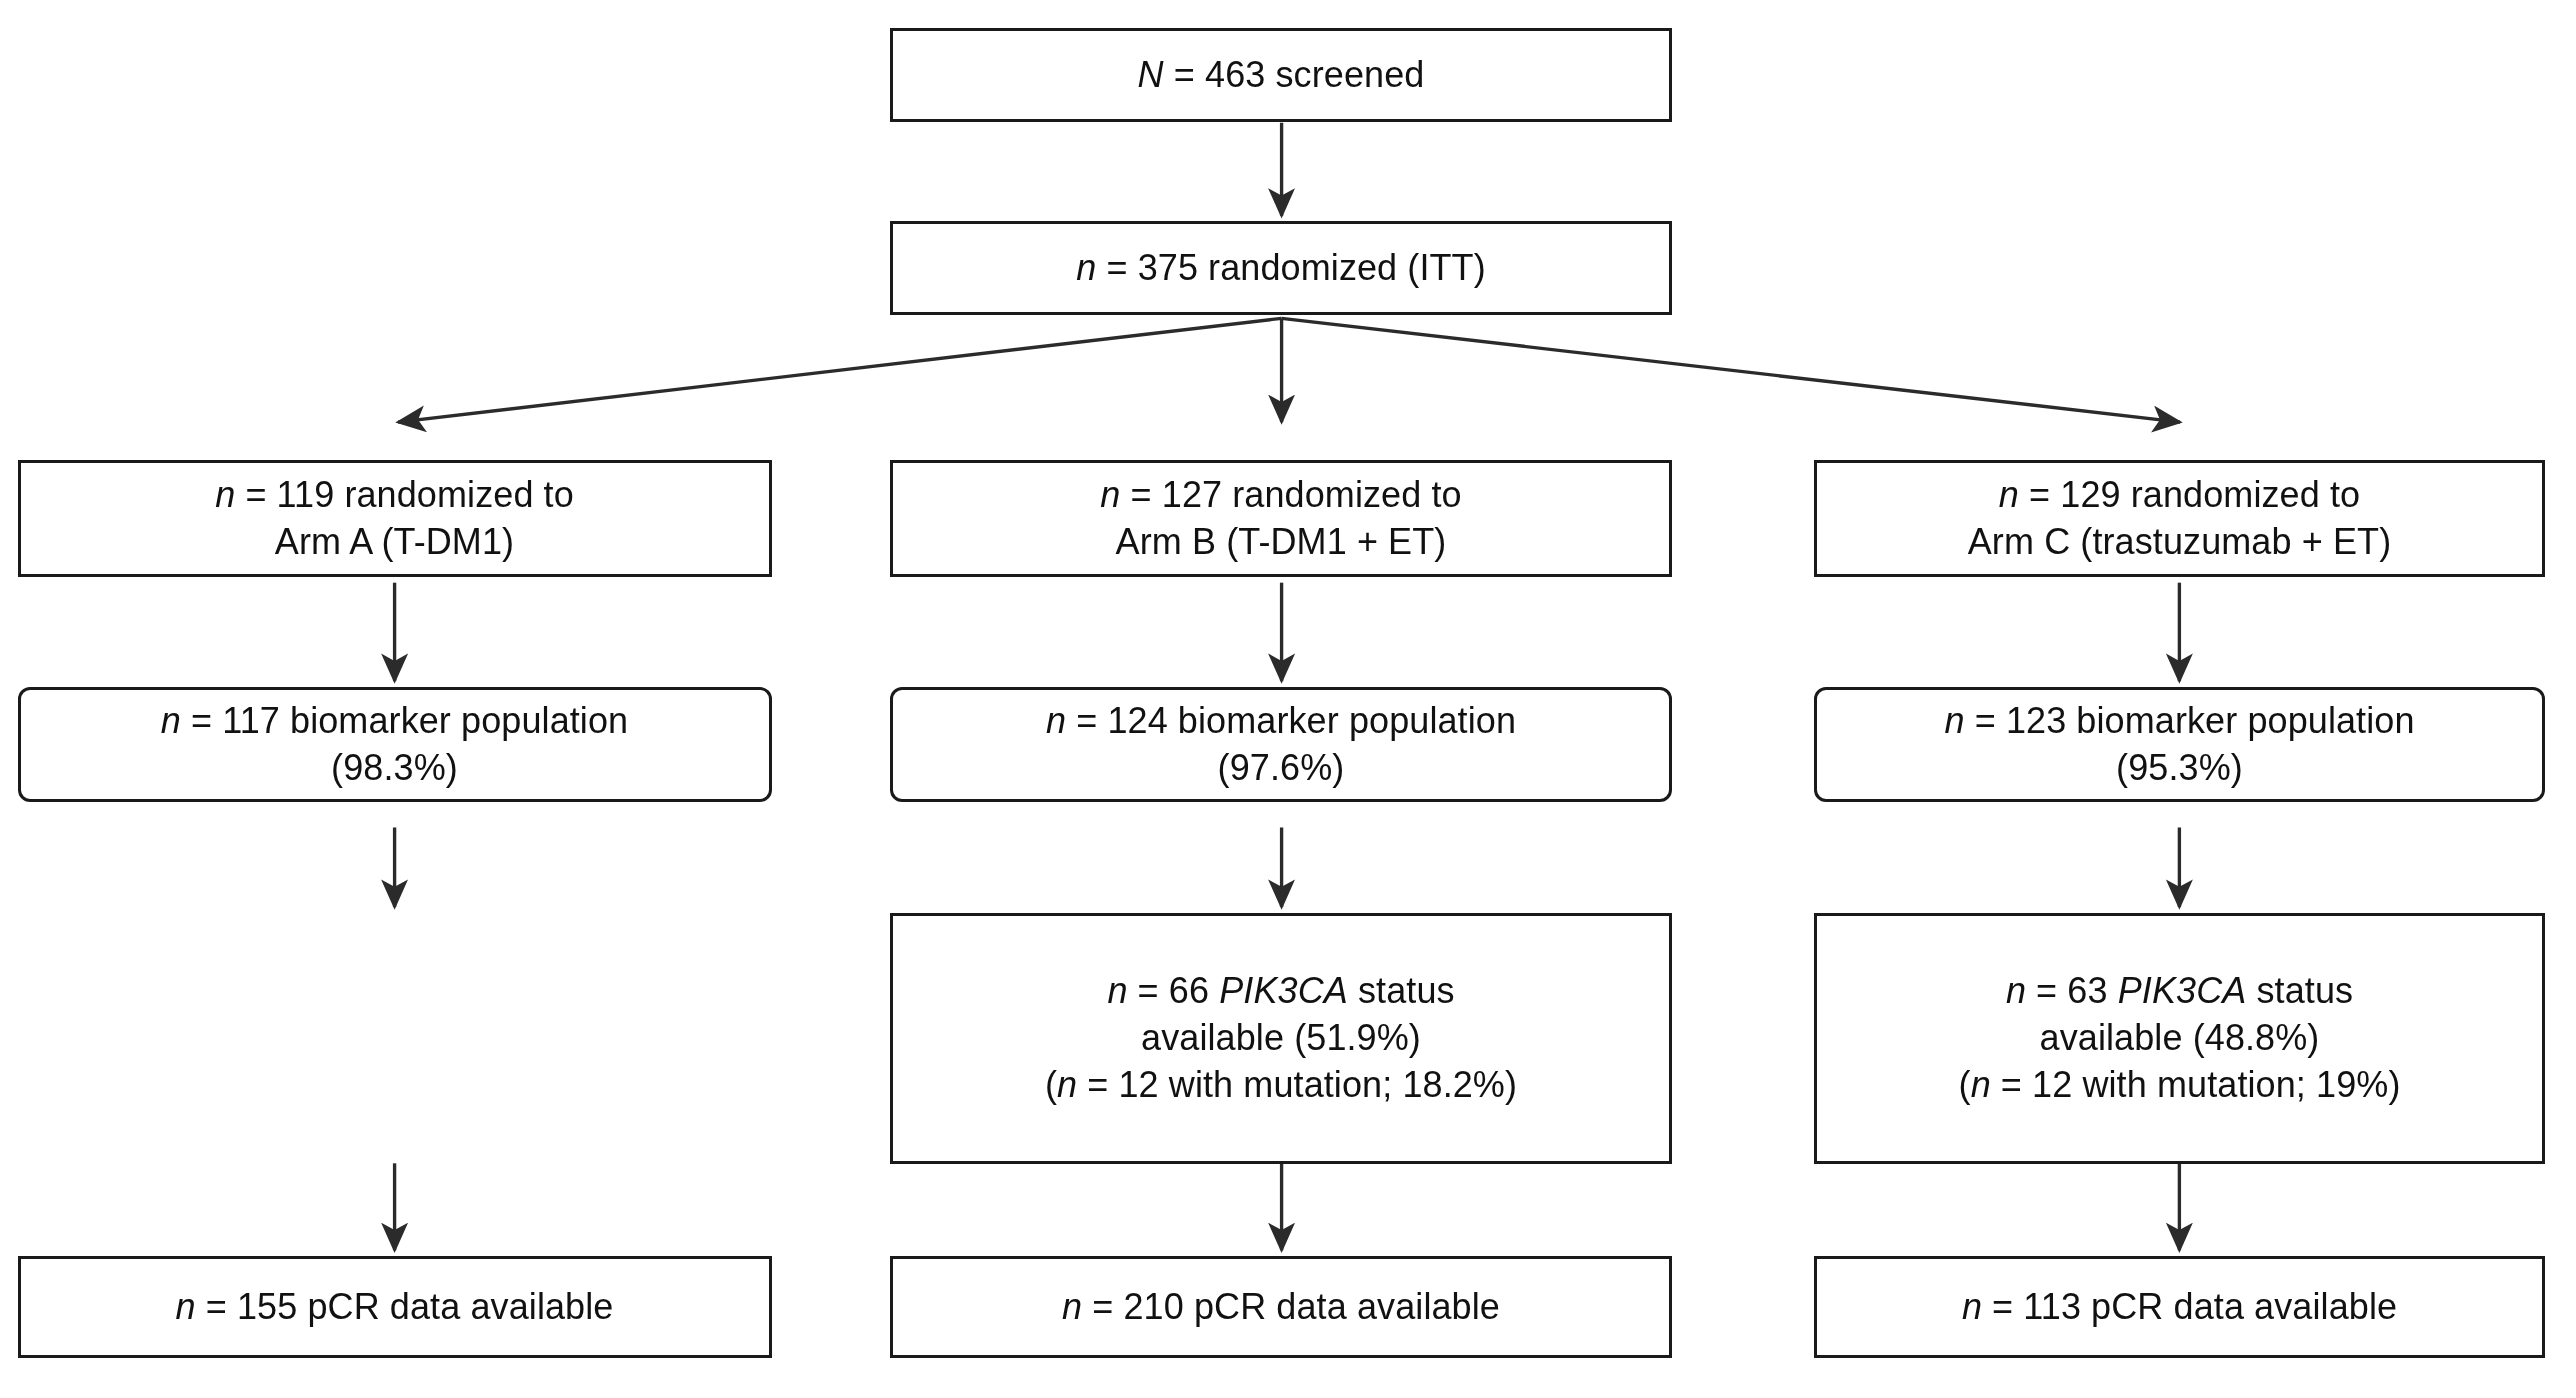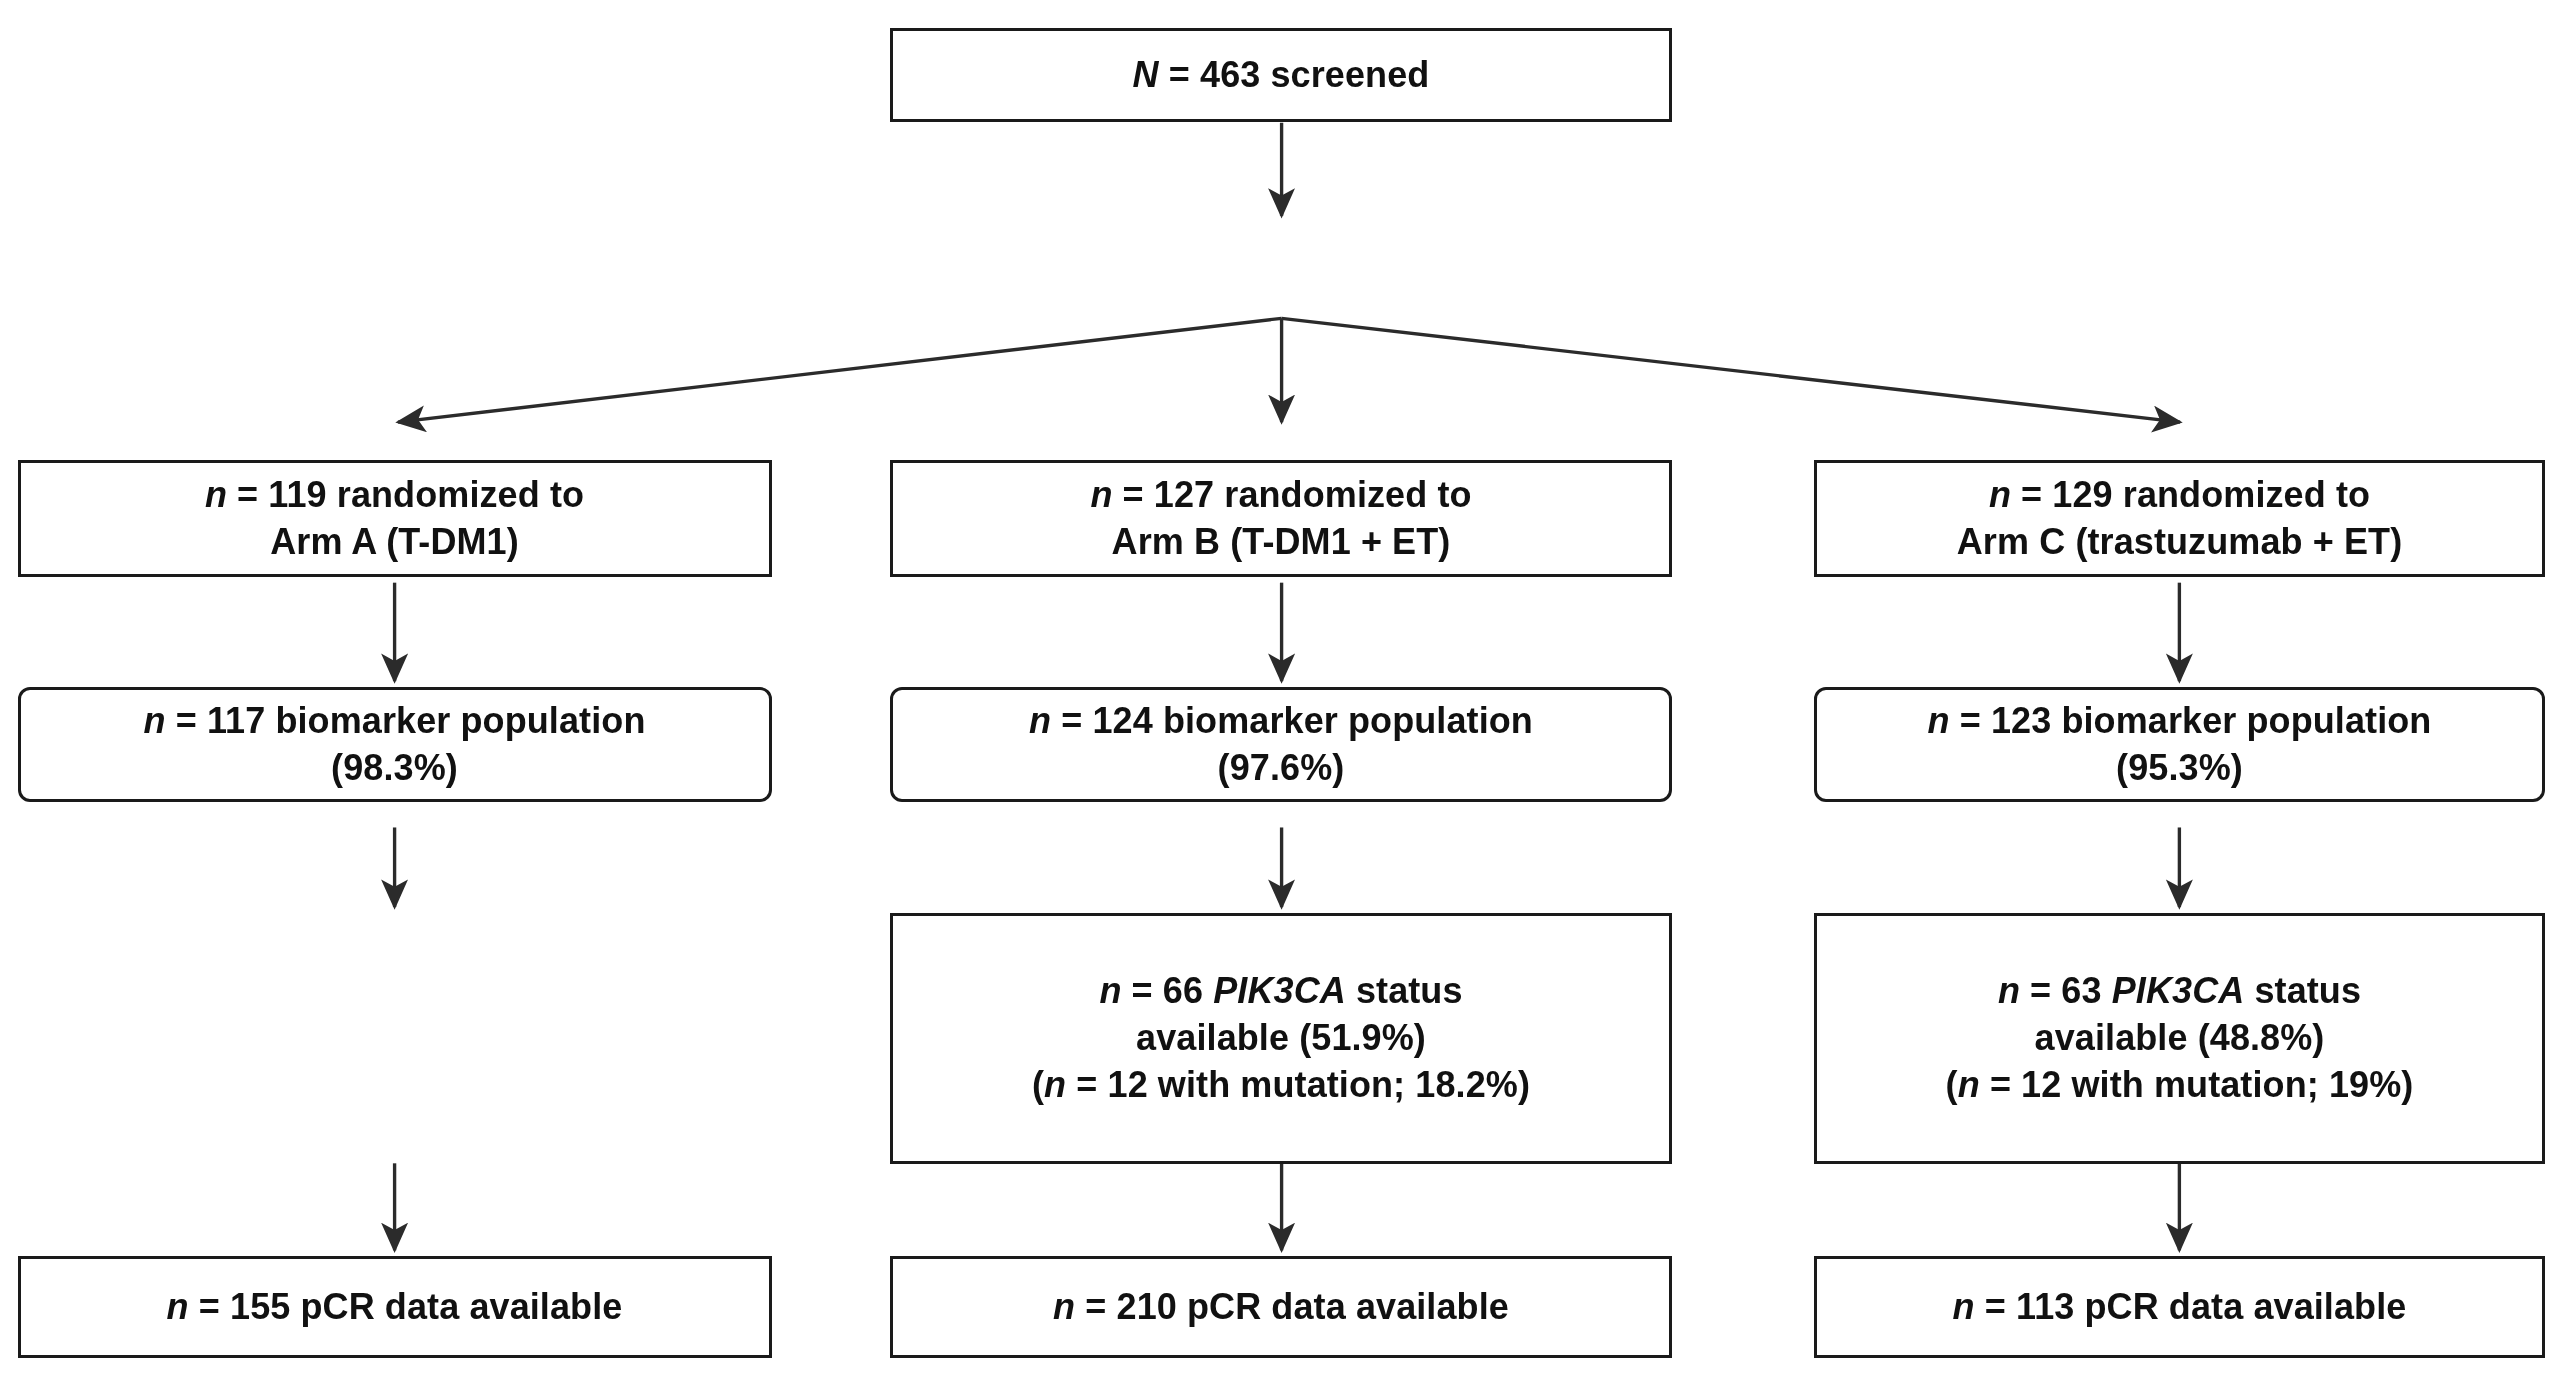--- a/index.html
+++ b/index.html
@@ -10,21 +10,20 @@
   body {
     font-family: "Liberation Sans", sans-serif;
     color: #000000;
   }
   #canvas {
     position: relative;
     width: 2576px;
     height: 1398px;
     background: #ffffff;
     overflow: hidden;
-    font-weight: bold;
   }
   .node {
     position: absolute;
     box-sizing: border-box;
     border: 3.4px solid #1a1a1a;
     background: #ffffff;
     display: flex;
     align-items: center;
     justify-content: center;
     text-align: center;
@@ -90,20 +89,23 @@
 
     <line x1="3231" y1="864" x2="3231" y2="1010" stroke="#2b2b2b" stroke-width="5" marker-end="url(#ah)"></line>
     <line x1="3231" y1="1227" x2="3231" y2="1345" stroke="#2b2b2b" stroke-width="5" marker-end="url(#ah)"></line>
     <line x1="3231" y1="1725" x2="3231" y2="1854" stroke="#2b2b2b" stroke-width="5" marker-end="url(#ah)"></line>
   </svg>
 
   <div class="node col-mid row-screen">
     <span class="txt"><span class="it">N</span><span> = 463 screened</span></span>
   </div>
 
+  <div class="node col-mid row-itt">
+    <span class="txt"><span class="it">n</span><span> = 375 randomized  (ITT)</span></span>
+  </div>
 
   <div class="node col-left row-arm">
     <span class="txt"><span class="it">n</span><span> = 119 randomized to
 Arm A (T-DM1)</span></span>
   </div>
   <div class="node col-mid row-arm">
     <span class="txt"><span class="it">n</span><span> = 127 randomized to
 Arm B (T-DM1 + ET)</span></span>
   </div>
   <div class="node col-right row-arm">

